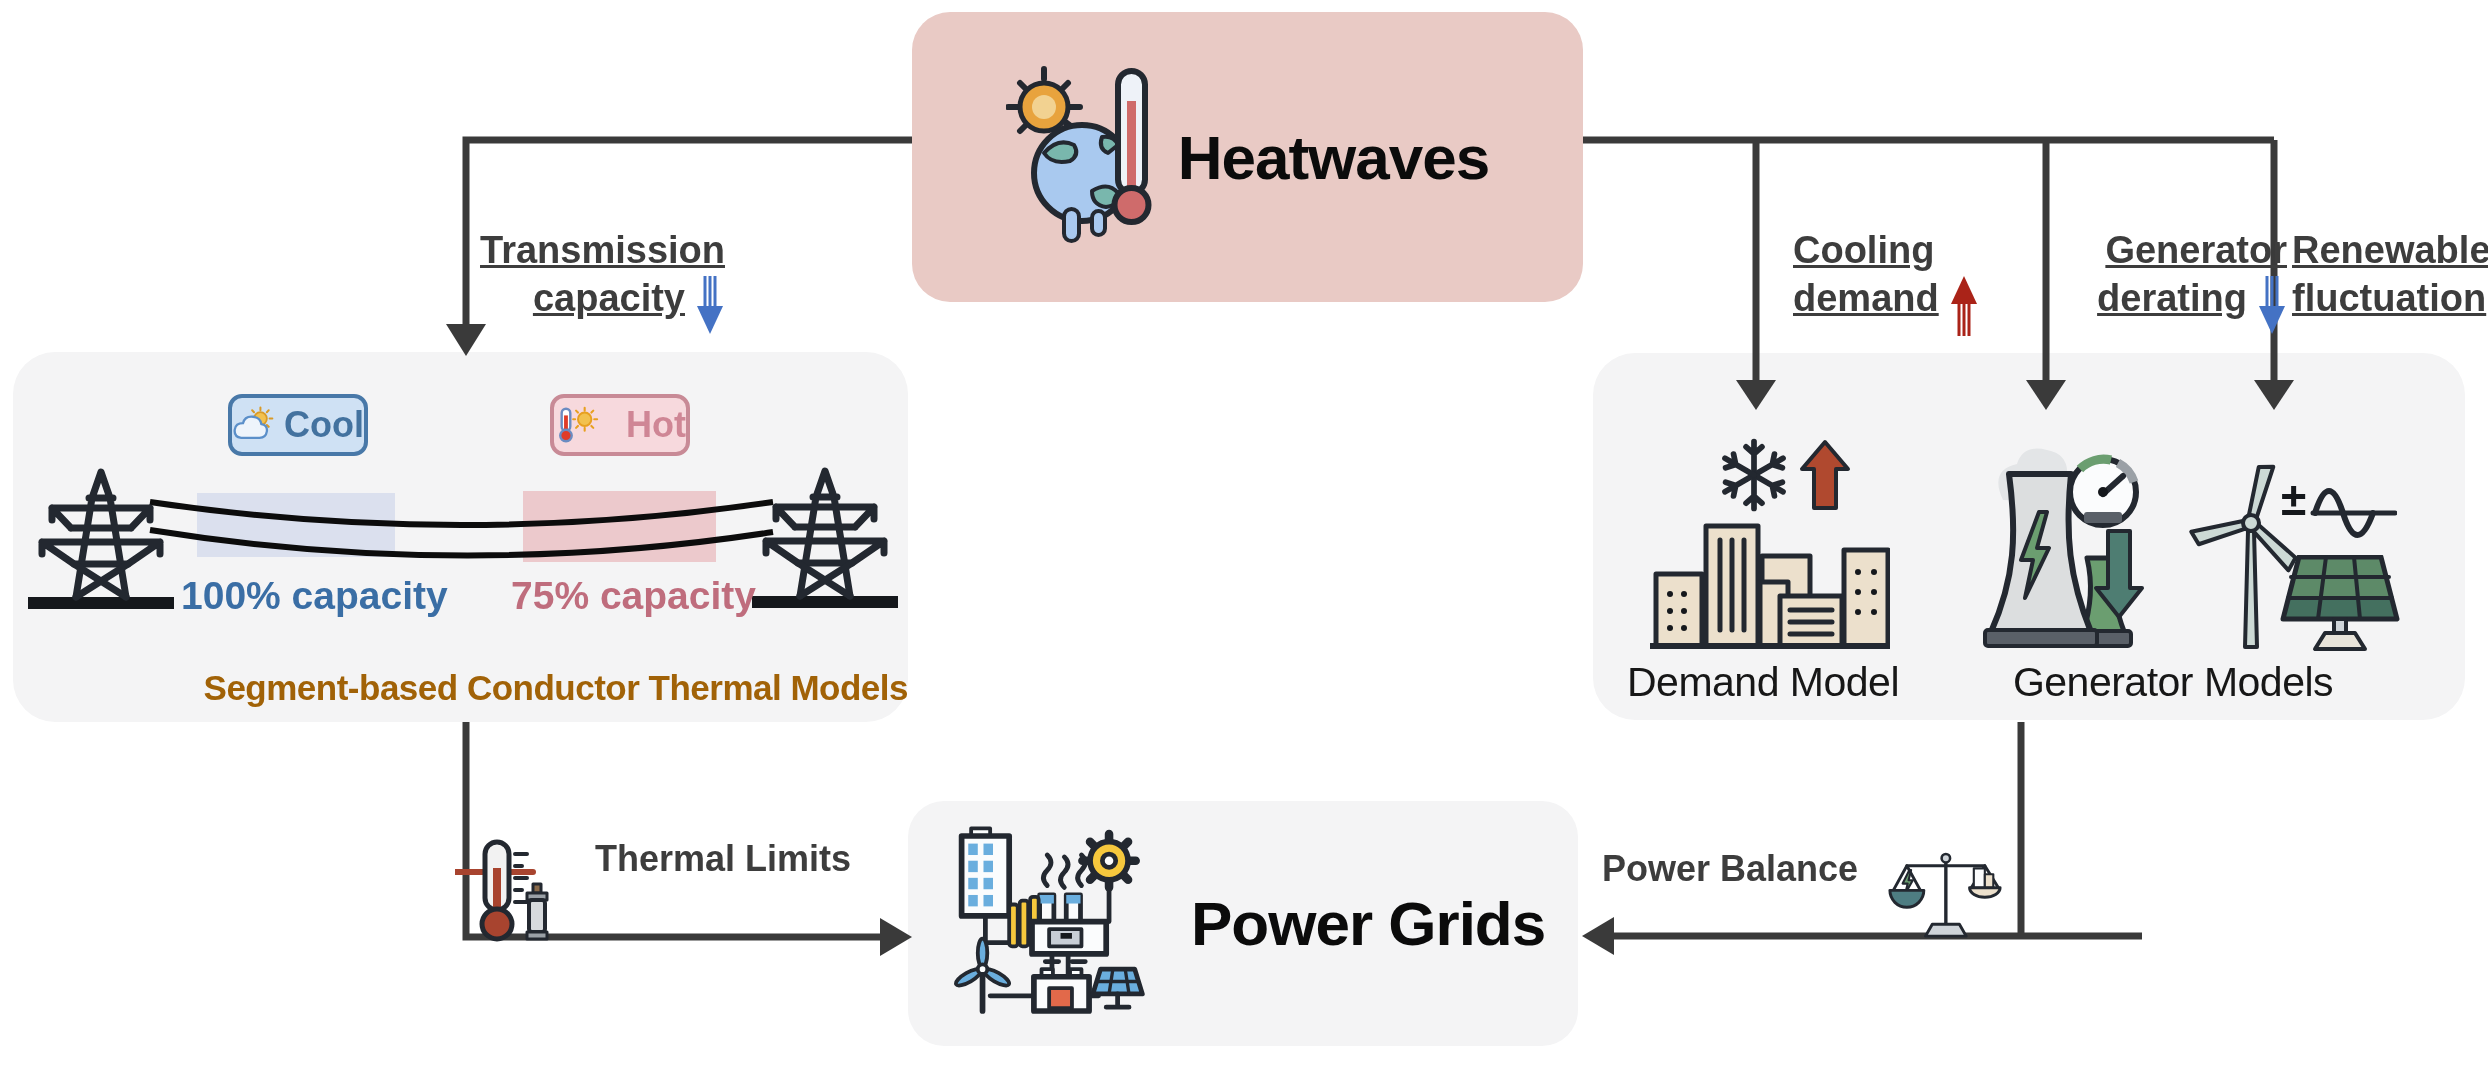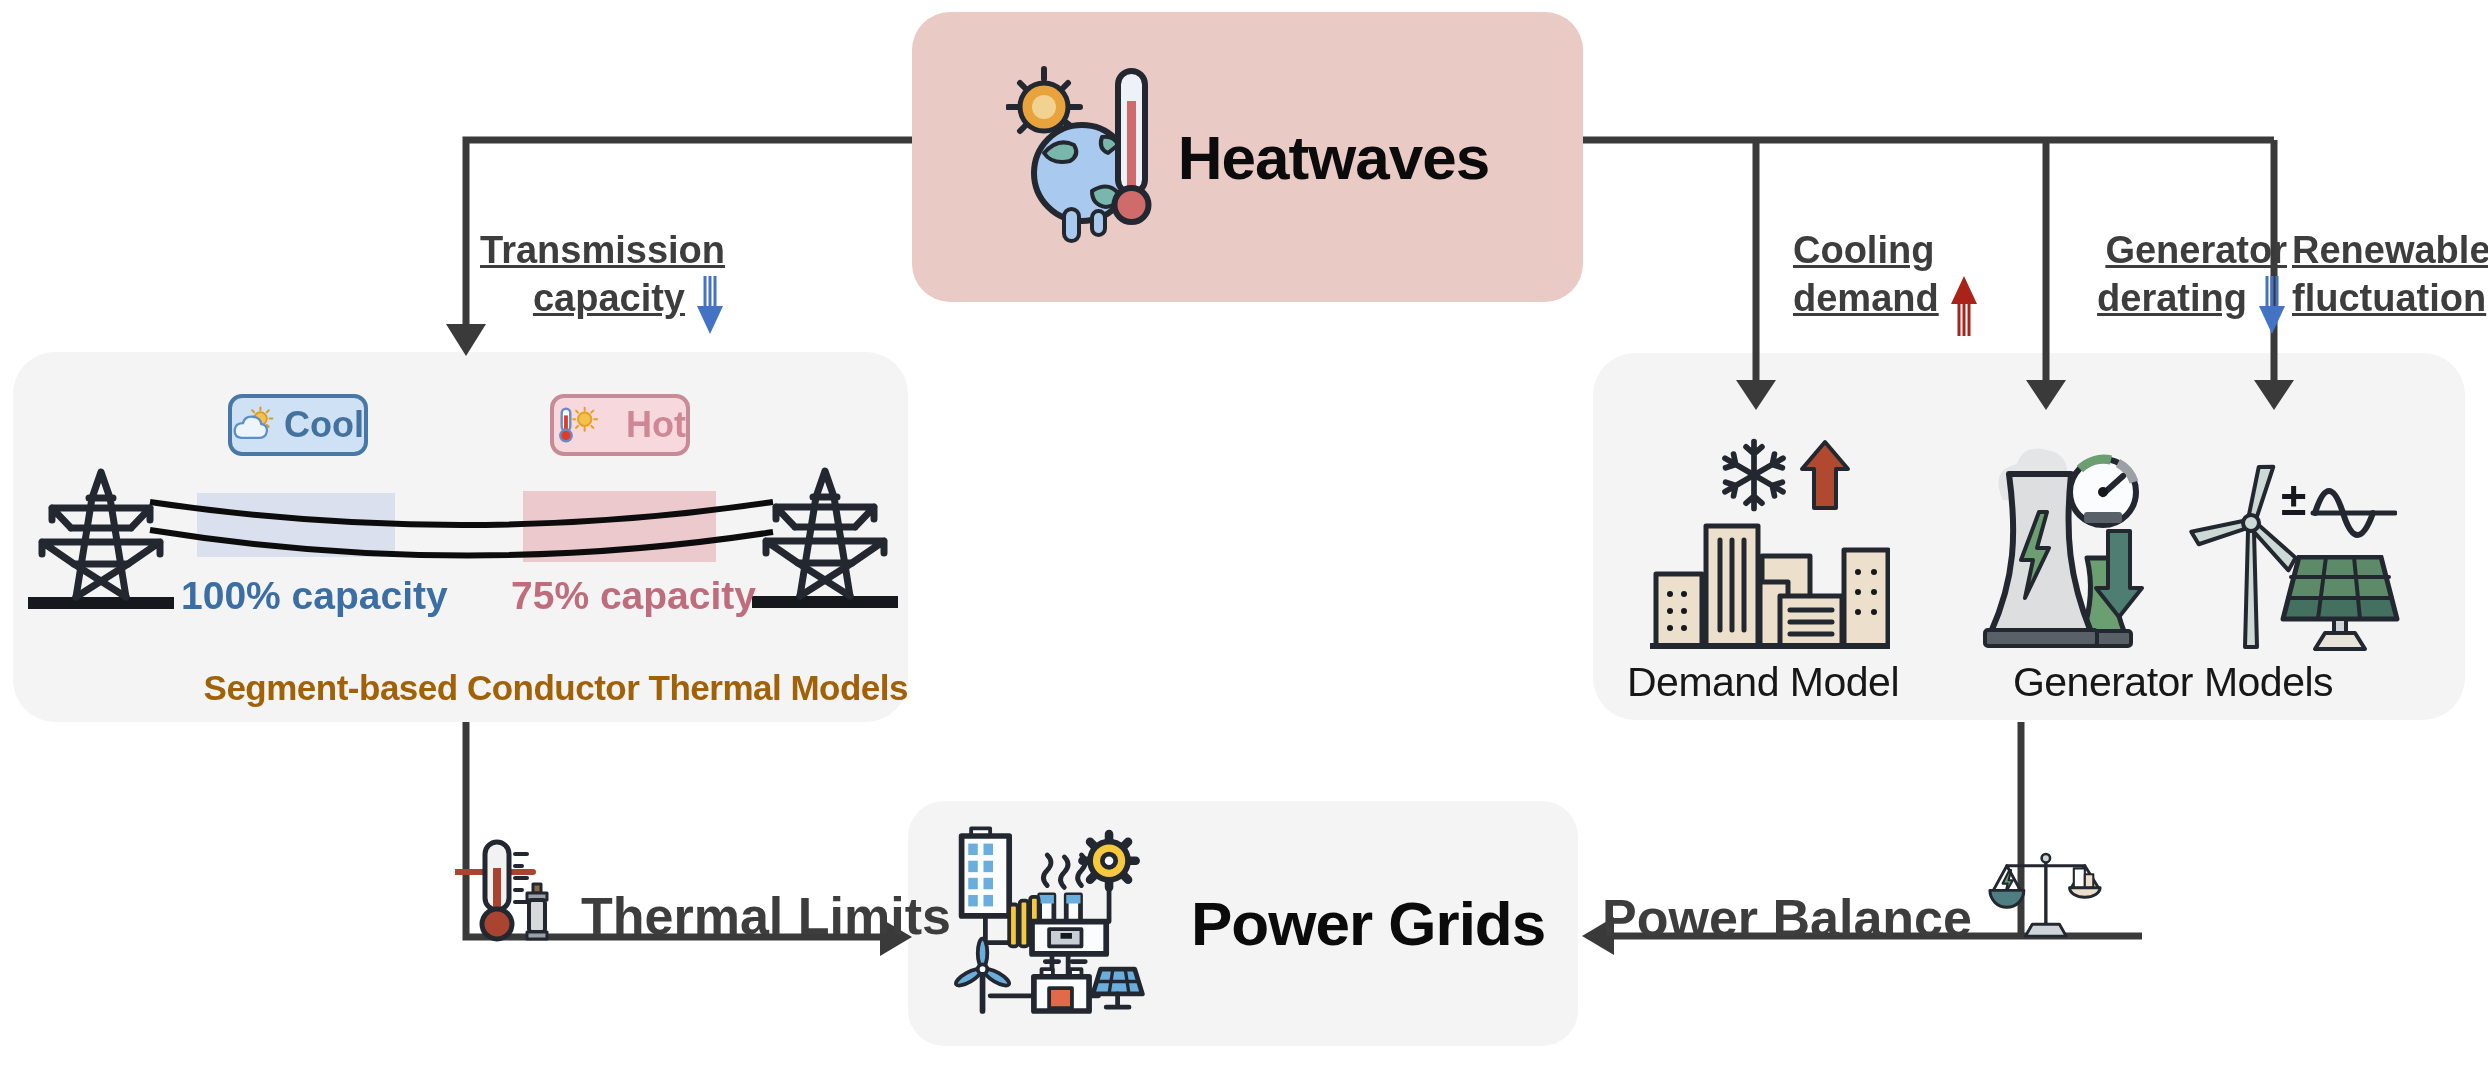--- a/index.html
+++ b/index.html
@@ -54,22 +54,22 @@
     position:absolute;top:306px;text-align:center;font-weight:normal;font-size:41px;
     letter-spacing:-0.5px;color:#171717;
   }
   
   .pg-box{
     position:absolute;left:908px;top:801px;width:670px;height:245px;border-radius:36px;
     background:var(--panel,#f4f4f5);display:flex;align-items:center;gap:42px;
     padding-left:46px;box-sizing:border-box;
   }
   .flow-label{
-    position:absolute;display:flex;align-items:flex-end;gap:14px;z-index:6;
-    font-weight:bold;font-size:52px;color:var(--label-gray,#3d3d3d);
+    position:absolute;display:flex;align-items:flex-start;gap:28px;z-index:6;
+    font-weight:bold;font-size:36px;color:var(--label-gray,#3d3d3d);
   }
   .storage-box{
     position:absolute;left:2108px;top:813px;width:357px;height:245px;border-radius:42px;
     background:var(--panel,#f4f4f5);
   }
   .storage-label{
     position:absolute;left:0;right:0;bottom:16px;text-align:center;
     font-weight:bold;font-size:40px;letter-spacing:-0.5px;color:#0d0d0d;
   }
   

